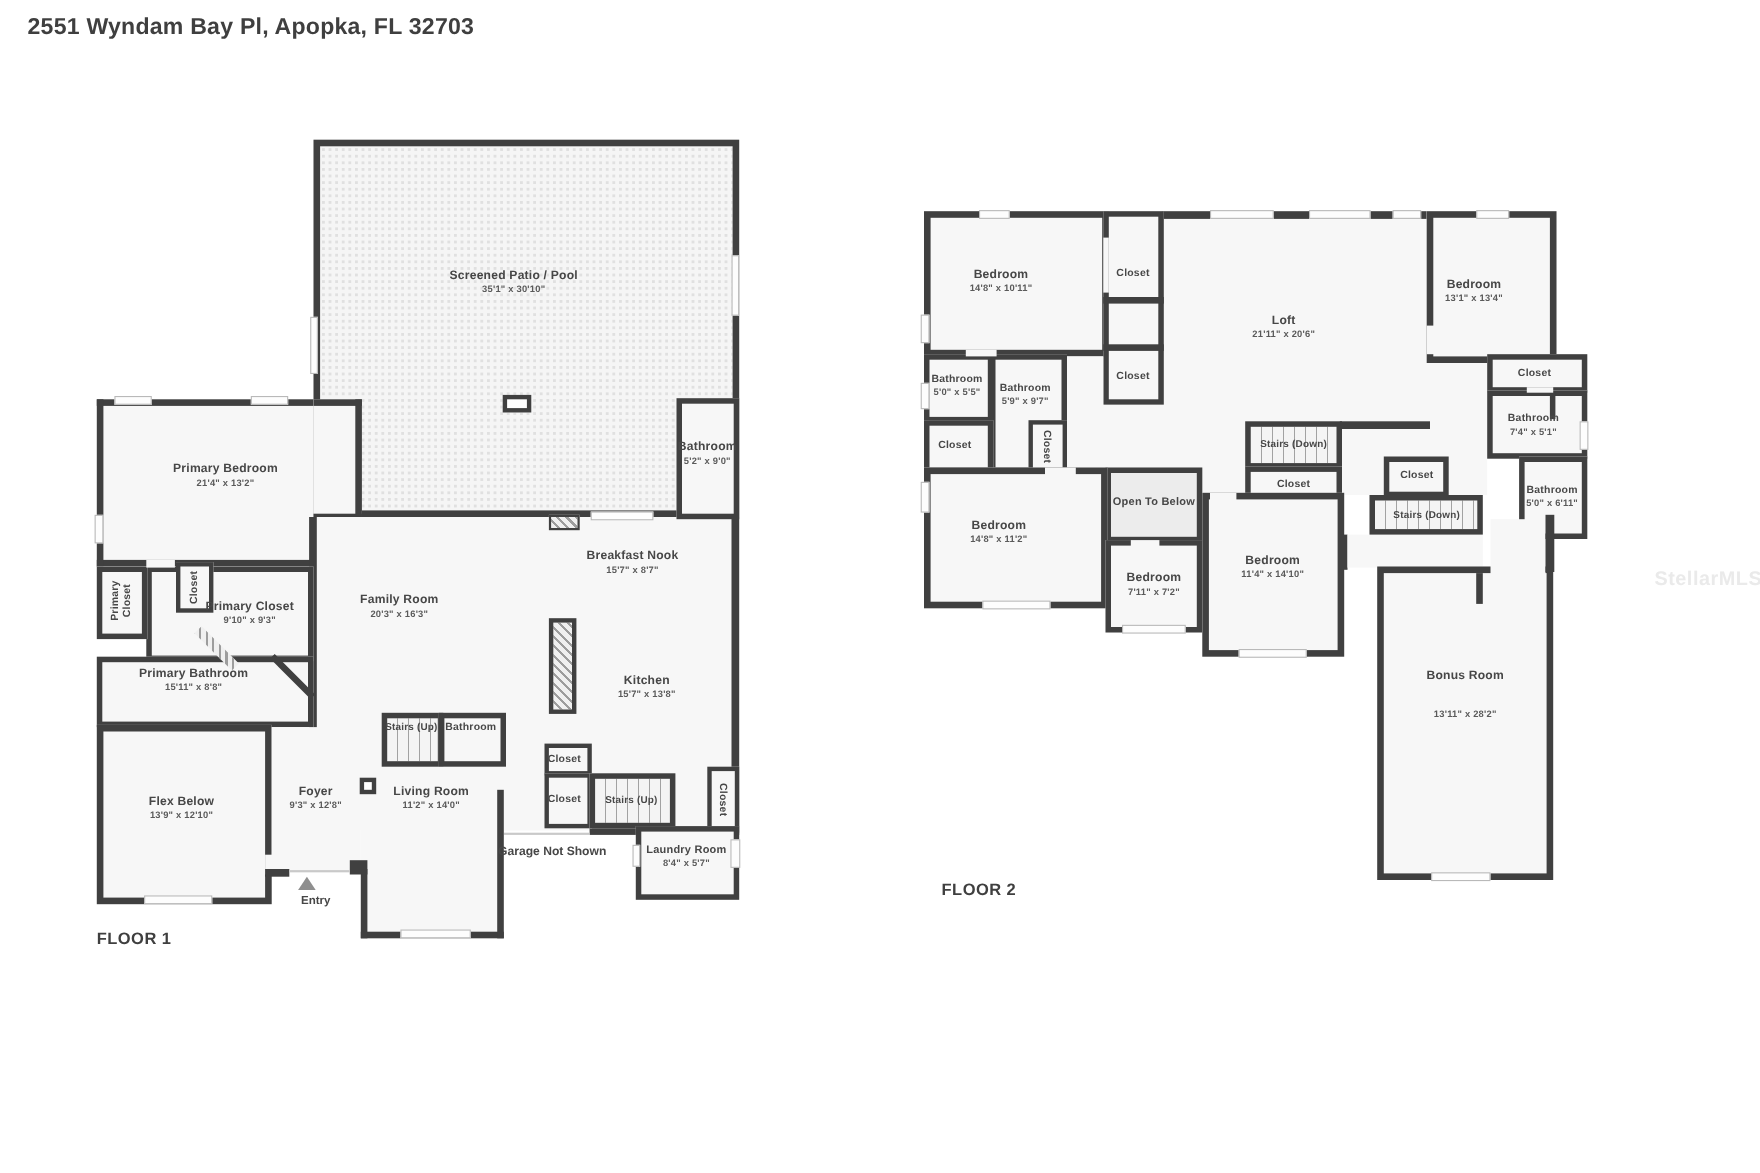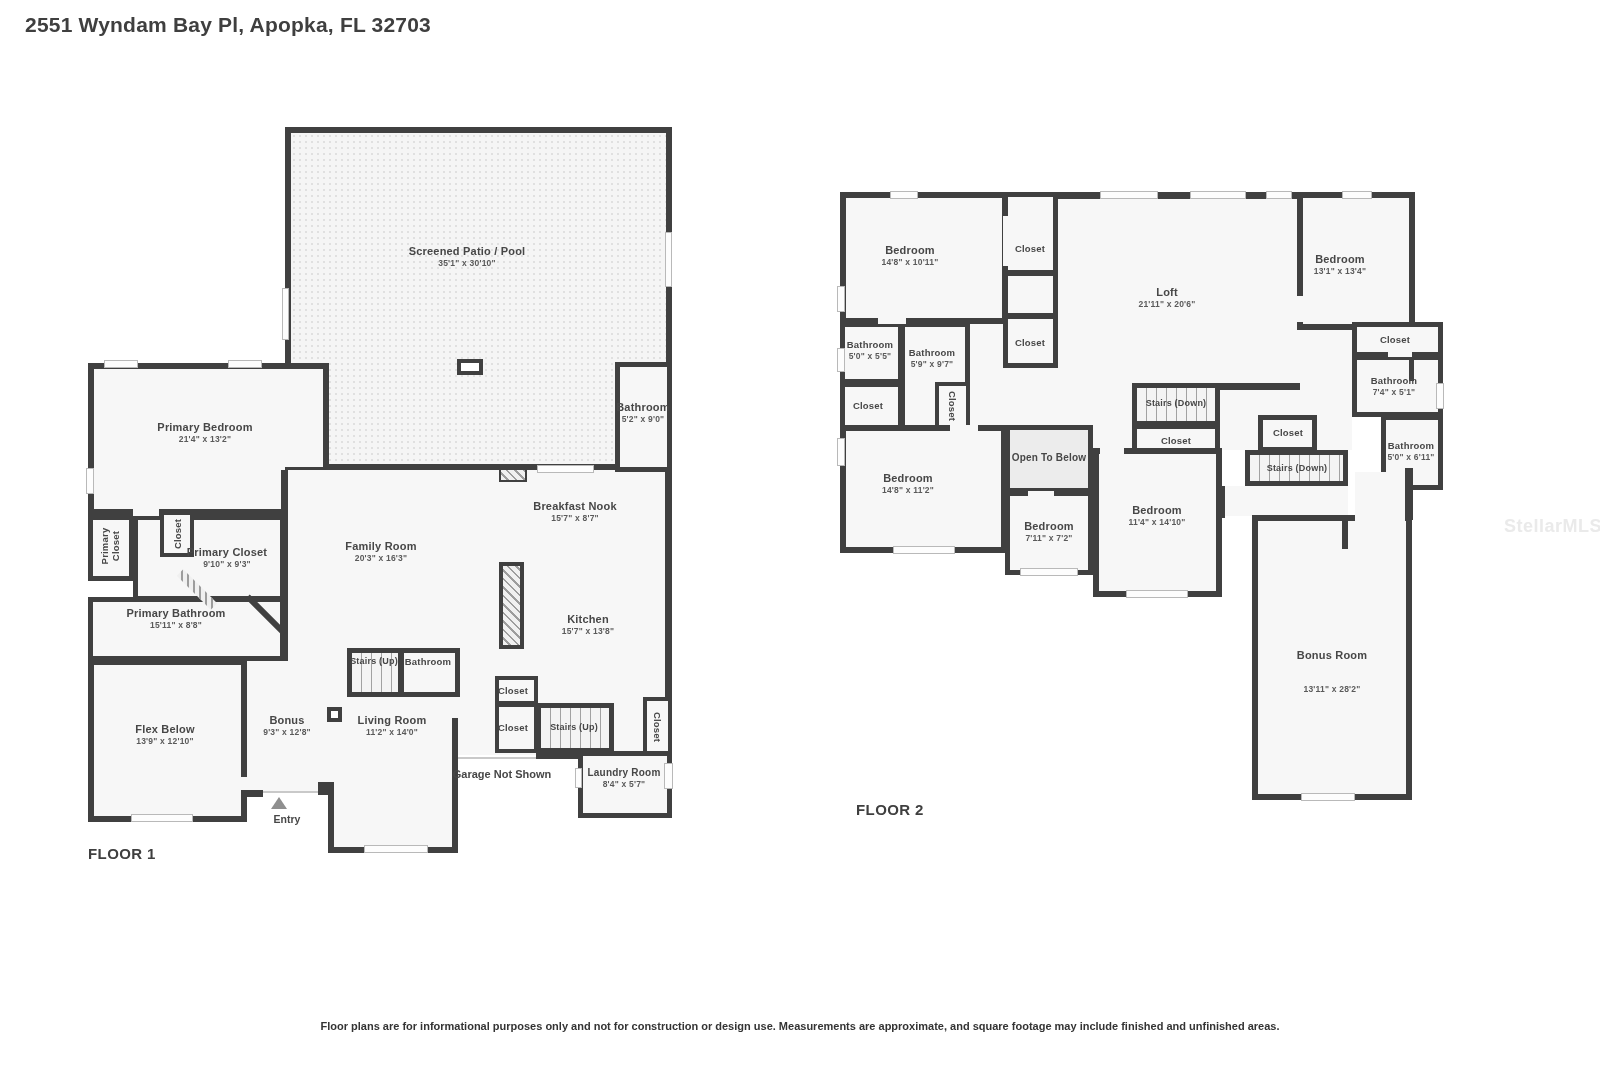--- a/index.html
+++ b/index.html
@@ -108,21 +108,21 @@
     <span class="dm">5'2" x 9'0"</span>
     </div>
   <div class="lab" style="left:205px;top:432px;">
     <span class="nm">Primary Bedroom</span>
     <span class="dm">21'4" x 13'2"</span>
     </div>
   <div class="lab" style="left:575px;top:511px;">
     <span class="nm">Breakfast Nook</span>
     <span class="dm">15'7" x 8'7"</span>
     </div>
-  <div class="lab" style="left:381px;top:551px;align-items:center;">
+  <div class="lab" style="left:363px;top:551px;align-items:center;">
     <span class="nm">Family Room</span>
     <span class="dm">20'3" x 16'3"</span>
     </div>
   <div class="lab" style="left:588px;top:624px;">
     <span class="nm">Kitchen</span>
     <span class="dm">15'7" x 13'8"</span>
     </div>
   <div class="lab vert wrap" style="left:111px;top:546px;">
     <span class="nm">Primary Closet</span>
     </div>
@@ -135,21 +135,21 @@
     </div>
   <div class="lab" style="left:176px;top:618px;">
     <span class="nm">Primary Bathroom</span>
     <span class="dm">15'11" x 8'8"</span>
     </div>
   <div class="lab" style="left:165px;top:734px;">
     <span class="nm">Flex Below</span>
     <span class="dm">13'9" x 12'10"</span>
     </div>
   <div class="lab" style="left:287px;top:725px;">
-    <span class="nm">Bonus</span>
+    <span class="nm">Foyer</span>
     <span class="dm">9'3" x 12'8"</span>
     </div>
   <div class="lab xs" style="left:374px;top:661px;">
     <span class="nm">Stairs (Up)</span>
     </div>
   <div class="lab sm" style="left:428px;top:661px;">
     <span class="nm">Bathroom</span>
     </div>
   <div class="lab" style="left:392px;top:725px;">
     <span class="nm">Living Room</span>
@@ -298,21 +298,20 @@
     <span class="dm">14'8" x 11'2"</span>
     </div>
   <div class="lab" style="left:1049px;top:531px;">
     <span class="nm">Bedroom</span>
     <span class="dm">7'11" x 7'2"</span>
     </div>
   <div class="lab" style="left:1157px;top:515px;">
     <span class="nm">Bedroom</span>
     <span class="dm">11'4" x 14'10"</span>
     </div>
-  <div class="lab" style="left:1332px;top:671px;gap:22px;">
+  <div class="lab" style="left:1332px;top:631px;gap:22px;">
     <span class="nm">Bonus Room</span>
     <span class="dm">13'11" x 28'2"</span>
     </div>
   <div class="floorlab" style="left:856px;top:801px;">FLOOR 2</div>
 
   <div class="watermark">StellarMLS</div>
-  <div class="footer">Floor plans are for informational purposes only and not for construction or design use. Measurements are approximate, and square footage may include finished and unfinished areas.</div>
 </div>
 
 </body></html>

